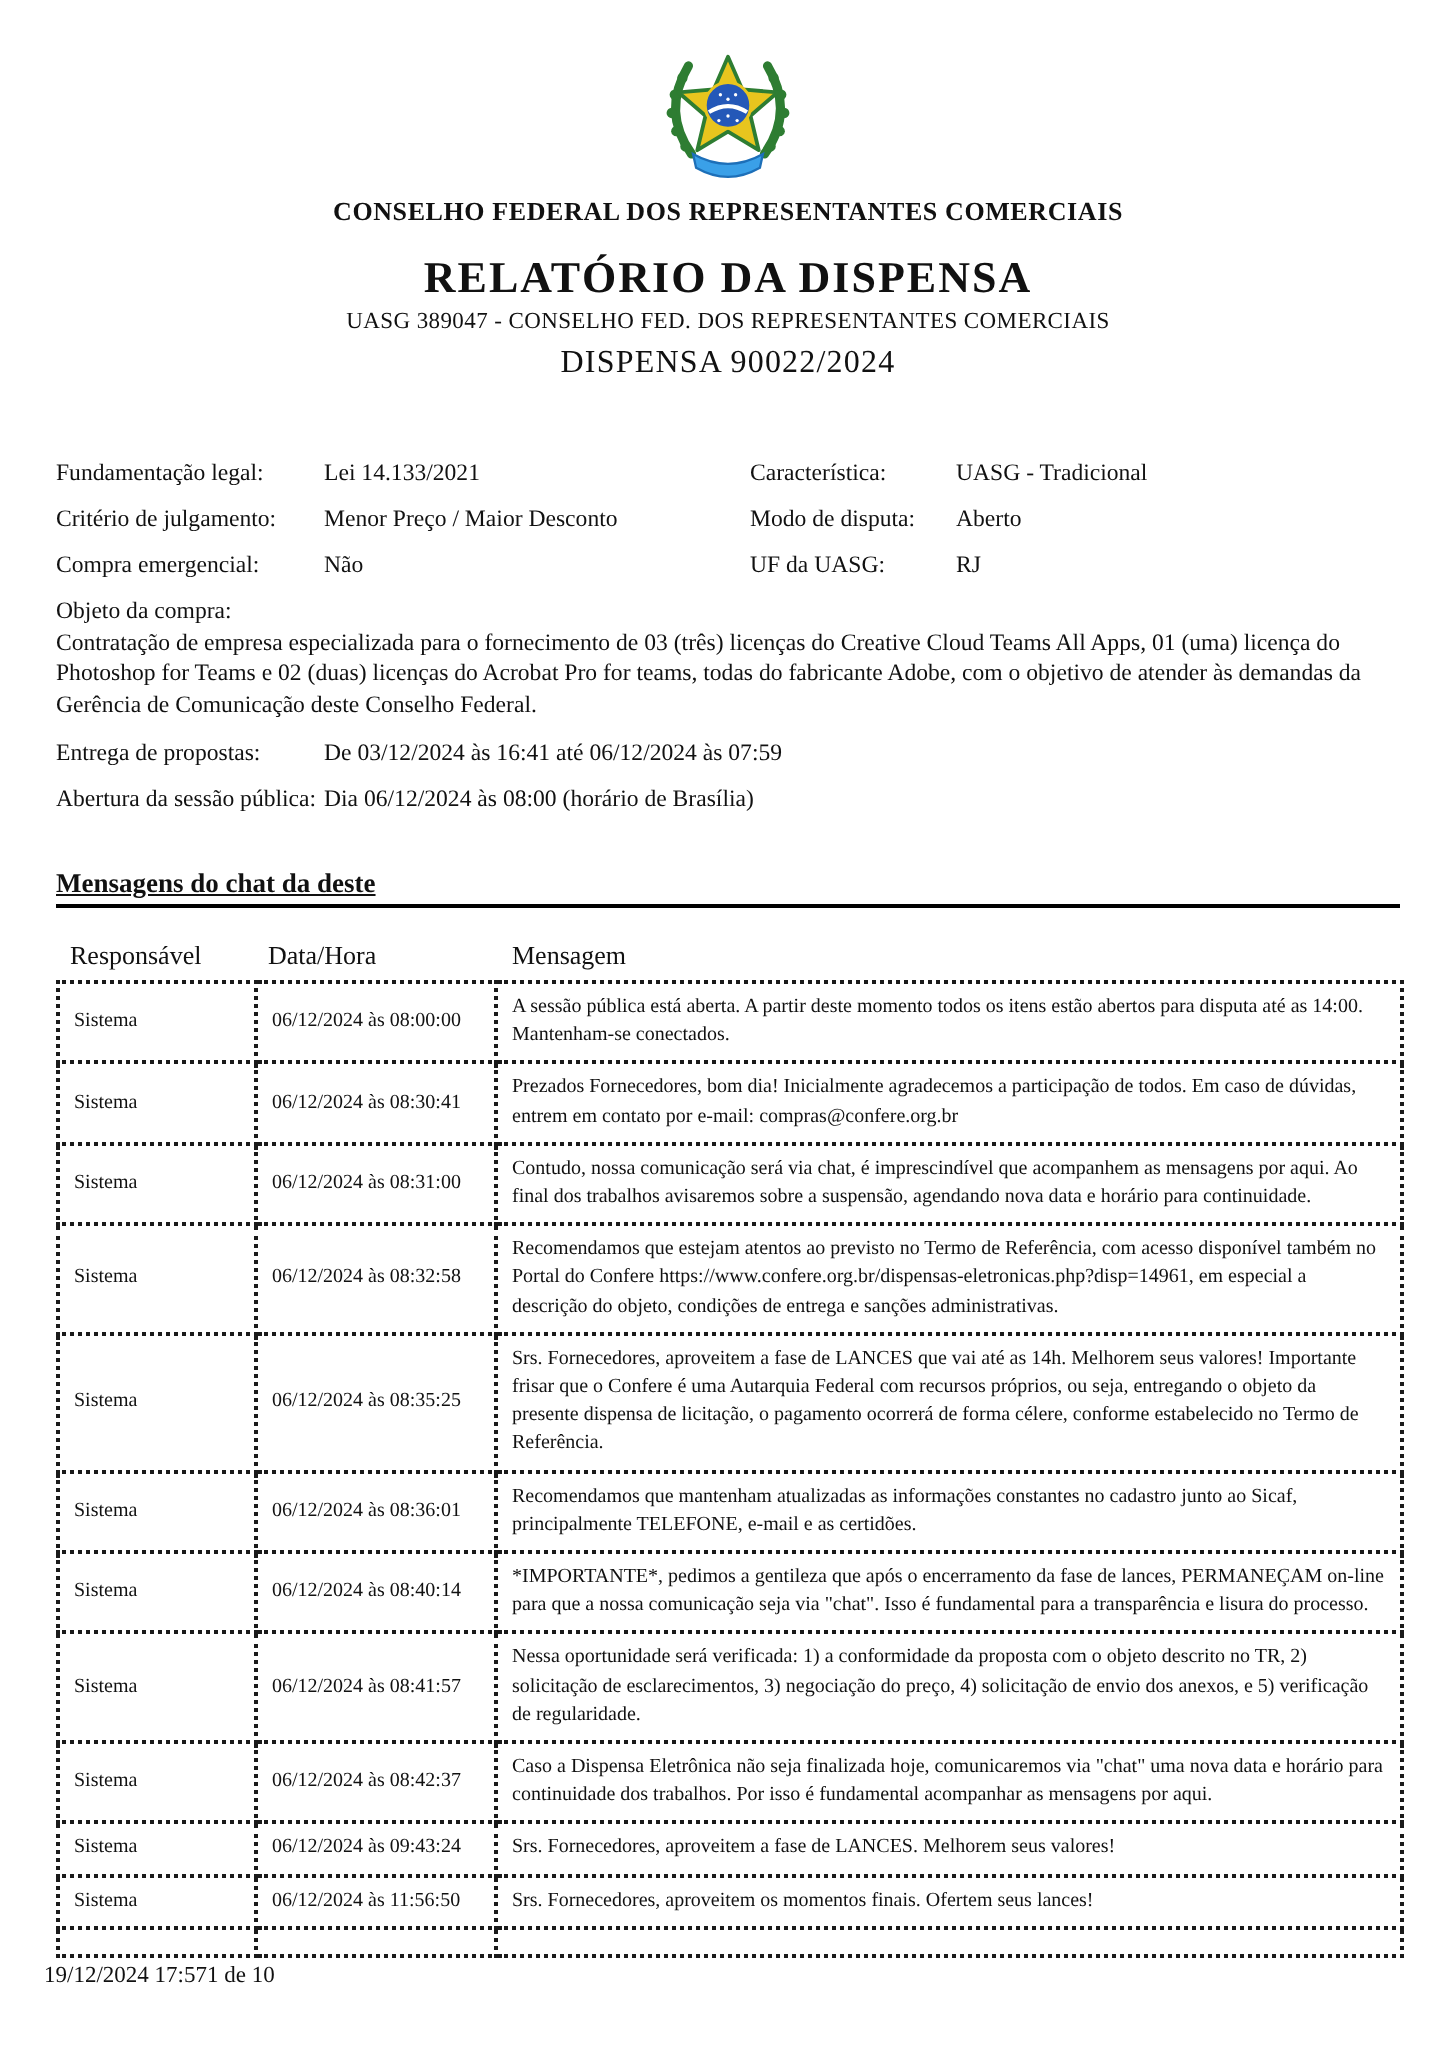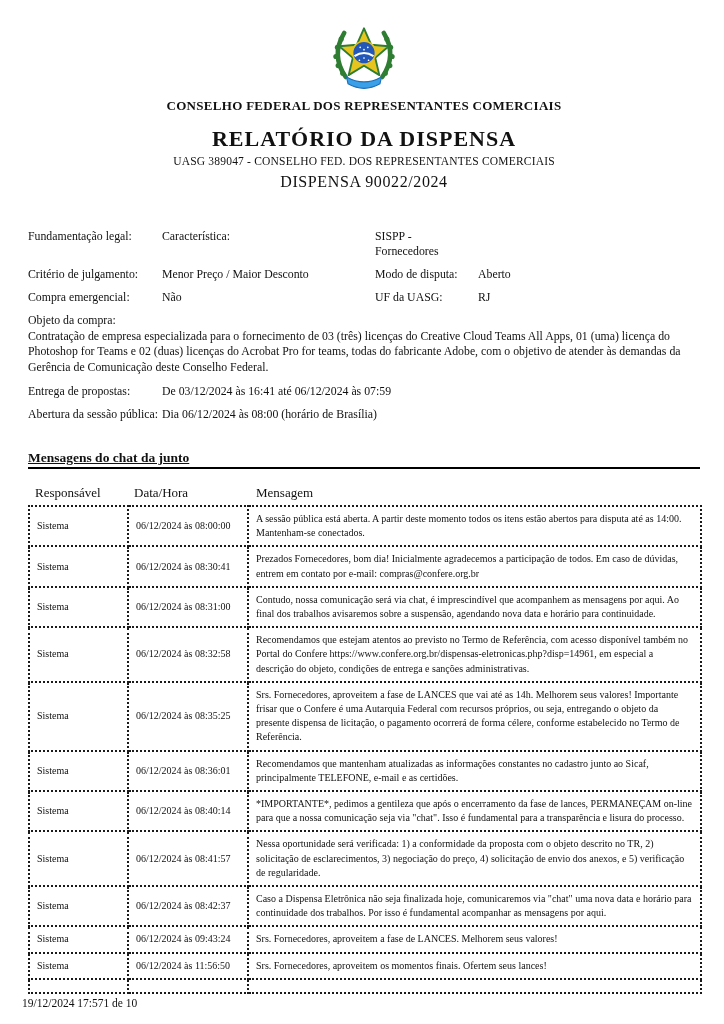--- a/index.html
+++ b/index.html
@@ -121,22 +121,23 @@
     <div class="org-name">CONSELHO FEDERAL DOS REPRESENTANTES COMERCIAIS</div>
     <div class="report-title">RELATÓRIO DA DISPENSA</div>
     <div class="uasg-line">UASG 389047  - CONSELHO FED. DOS REPRESENTANTES COMERCIAIS</div>
     <div class="dispensa-number">DISPENSA 90022/2024</div>
   </div>
 
   <div class="meta">
 
     <div class="meta-grid-row">
       <span class="meta-label">Fundamentação legal:</span>
+      <span class="meta-value">Lei 14.133/2021</span>
       <span class="meta-label">Característica:</span>
-      <span class="meta-value">SISPP - Fornecedores</span>
+      <span class="meta-value">UASG - Tradicional</span>
     </div>
     <div class="meta-grid-row">
       <span class="meta-label">Critério de julgamento:</span>
       <span class="meta-value">Menor Preço / Maior Desconto</span>
       <span class="meta-label">Modo de disputa:</span>
       <span class="meta-value">Aberto</span>
     </div>
     <div class="meta-grid-row">
       <span class="meta-label">Compra emergencial:</span>
       <span class="meta-value">Não</span>
@@ -152,21 +153,21 @@
       <span class="meta-label">Entrega de propostas:</span>
       <span class="meta-value">De 03/12/2024 às 16:41 até 06/12/2024 às 07:59</span>
     </div>
     <div class="meta-flex-row">
       <span class="meta-label">Abertura da sessão pública:</span>
       <span class="meta-value">Dia 06/12/2024 às 08:00 (horário de Brasília)</span>
     </div>
   </div>
 
   <div class="section-heading-wrap">
-    <span class="section-heading">Mensagens do chat da junto</span>
+    <span class="section-heading">Mensagens do chat da deste</span>
   </div>
 
   <div class="chat-header-row">
     <div>Responsável</div>
     <div>Data/Hora</div>
     <div>Mensagem</div>
   </div>
 
   <table class="chat-table">
     <tbody>

